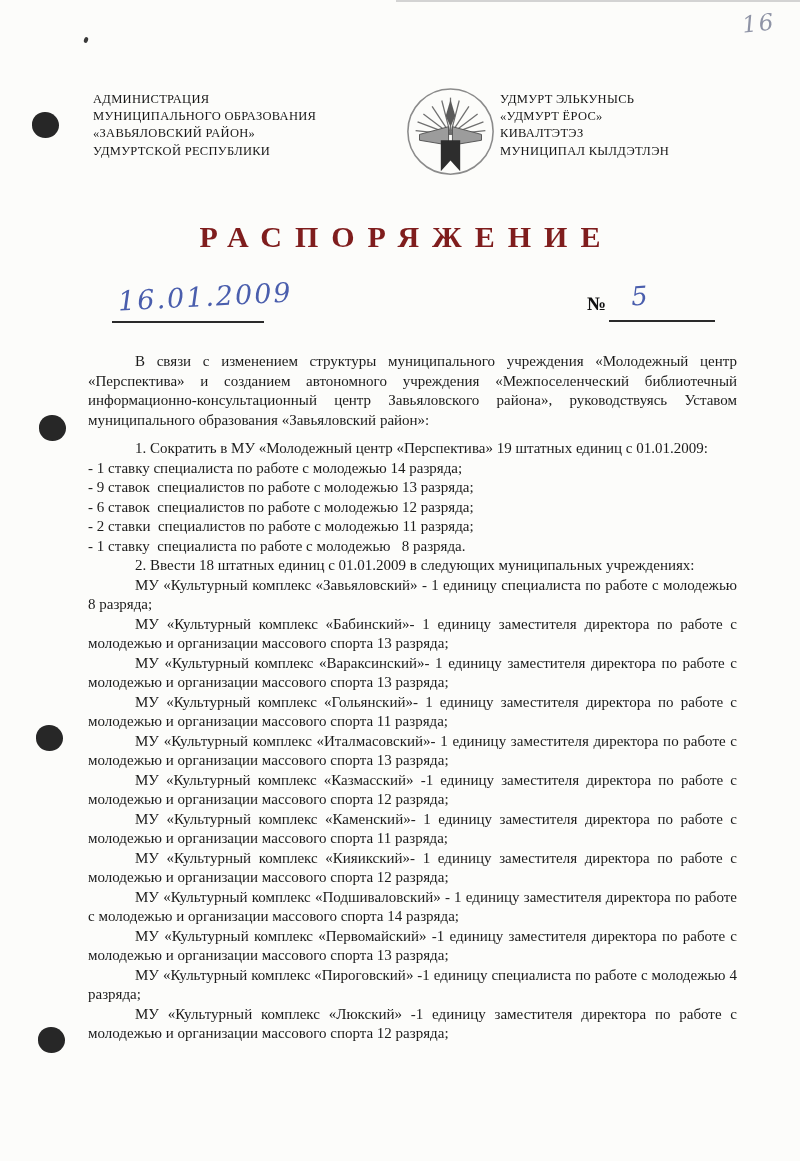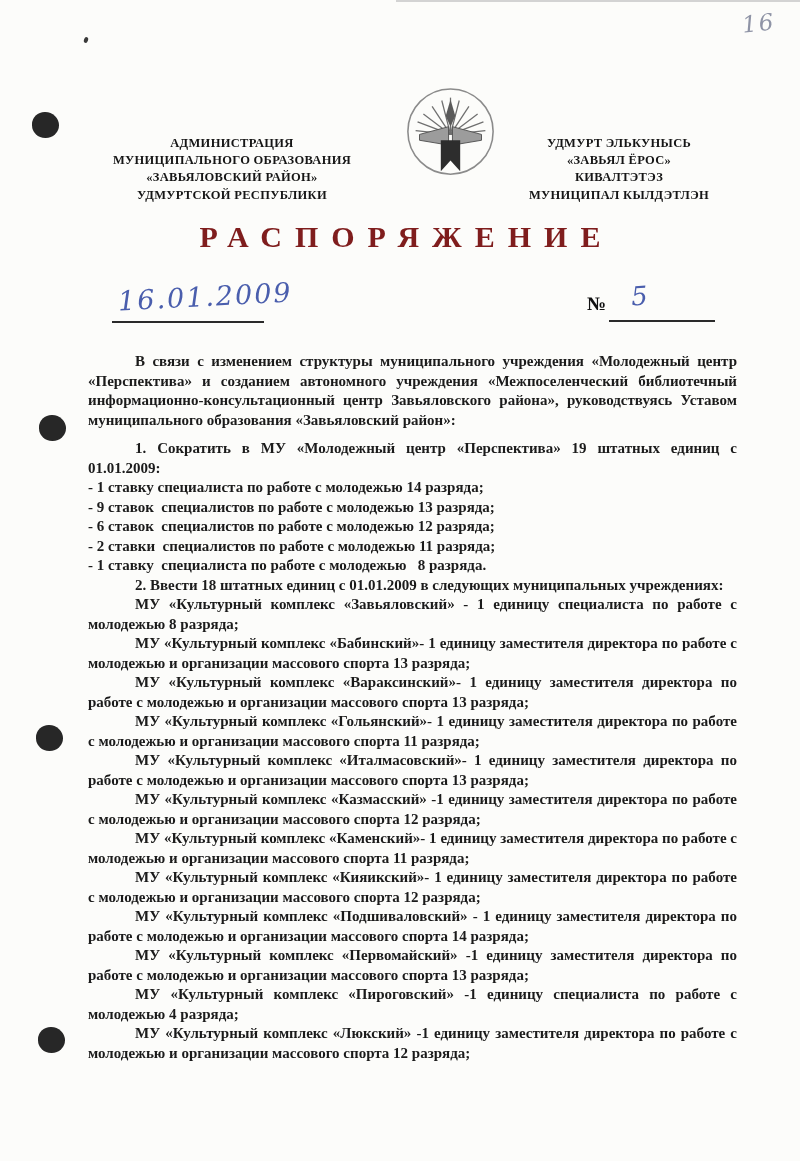--- a/index.html
+++ b/index.html
@@ -11,42 +11,42 @@
   .speck{position:absolute;left:84px;top:37px;width:4px;height:6px;background:#3a3a3a;border-radius:50%;transform:rotate(20deg);}
   .pagenum{
     position:absolute;left:742px;top:10px;font-family:"DejaVu Serif",serif;font-style:italic;
     font-size:23px;color:#8f94a6;transform:rotate(-6deg);letter-spacing:2px;
   }
   .dot{position:absolute;width:27px;height:26px;background:#272727;border-radius:48% 52% 50% 50%;}
   .dot1{left:32px;top:112px;}
   .dot2{left:39px;top:415px;}
   .dot3{left:36px;top:725px;}
   .dot4{left:38px;top:1027px;}
-  .hdr{position:absolute;font-weight:bold;font-size:12.5px;line-height:17.2px;text-align:center;color:#161616;letter-spacing:.3px;margin-top:44px;}
+  .hdr{position:absolute;font-weight:normal;font-size:12.5px;line-height:17.2px;text-align:left;color:#161616;letter-spacing:.3px;}
   .hdr-left{left:93px;top:91px;width:278px;}
   .hdr-right{left:500px;top:91px;width:238px;}
   .emblem{position:absolute;left:404px;top:86px;width:93px;height:93px;}
   .title{
     position:absolute;left:0;top:220px;width:800px;text-align:center;margin:0;
     font-size:30px;font-weight:bold;letter-spacing:13px;color:#7f1d1d;text-indent:13px;
   }
   .date-field{
     position:absolute;left:112px;top:281px;width:152px;height:40px;
     border-bottom:2.5px solid #2a2a2a;
   }
   .handwriting{
     font-family:"DejaVu Serif",serif;font-style:italic;color:#4a5ead;
   }
   .date-hw{display:inline-block;font-size:27px;letter-spacing:2px;transform:rotate(-3deg);margin-left:6px;}
   .num-label{position:absolute;left:587px;top:293px;font-size:19px;font-weight:bold;color:#111;}
   .num-field{position:absolute;left:609px;top:281px;width:106px;height:39px;border-bottom:2.5px solid #2a2a2a;}
   .num-hw{display:inline-block;font-size:26px;margin-left:22px;transform:rotate(-4deg);}
   .body-text{
     position:absolute;left:88px;top:352px;width:649px;
-    font-size:15px;line-height:19.5px;text-align:justify;color:#1b1b1b;font-weight:bold;
+    font-size:15px;line-height:19.5px;text-align:justify;color:#1b1b1b;
   }
   .body-text p{margin:0;}
   .indent{text-indent:47px;}
   .sec1{margin-top:9px !important;}
   .sub{margin-left:44px;white-space:pre-wrap;}
 </style>
 </head>
 <body>
 
 <div class="page">
@@ -84,21 +84,21 @@
         <line x1="48" y1="50" x2="84" y2="46"></line>
       </g>
       <polygon points="48,14 53,31 48,42 43,31" fill="#5a5a5a"></polygon>
       <path d="M16,50 L46,42 L46,61 L16,56 Z" fill="#9c9c9c" stroke="#555" stroke-width="1"></path>
       <path d="M80,50 L50,42 L50,61 L80,56 Z" fill="#9c9c9c" stroke="#555" stroke-width="1"></path>
       <polygon points="38,56 58,56 58,88 48,77 38,88" fill="#2d2d2d"></polygon>
     </svg>
 
     <div class="hdr hdr-right">
       <div>УДМУРТ ЭЛЬКУНЫСЬ</div>
-      <div>«ЗАВЬЯЛ ЁРОС»</div>
+      <div>«УДМУРТ ЁРОС»</div>
       <div>КИВАЛТЭТЭЗ</div>
       <div>МУНИЦИПАЛ КЫЛДЭТЛЭН</div>
     </div>
   </header>
 
   <h1 class="title">РАСПОРЯЖЕНИЕ</h1>
 
   <div class="date-field">
     <span class="handwriting date-hw">16.01.2009</span>
   </div>

